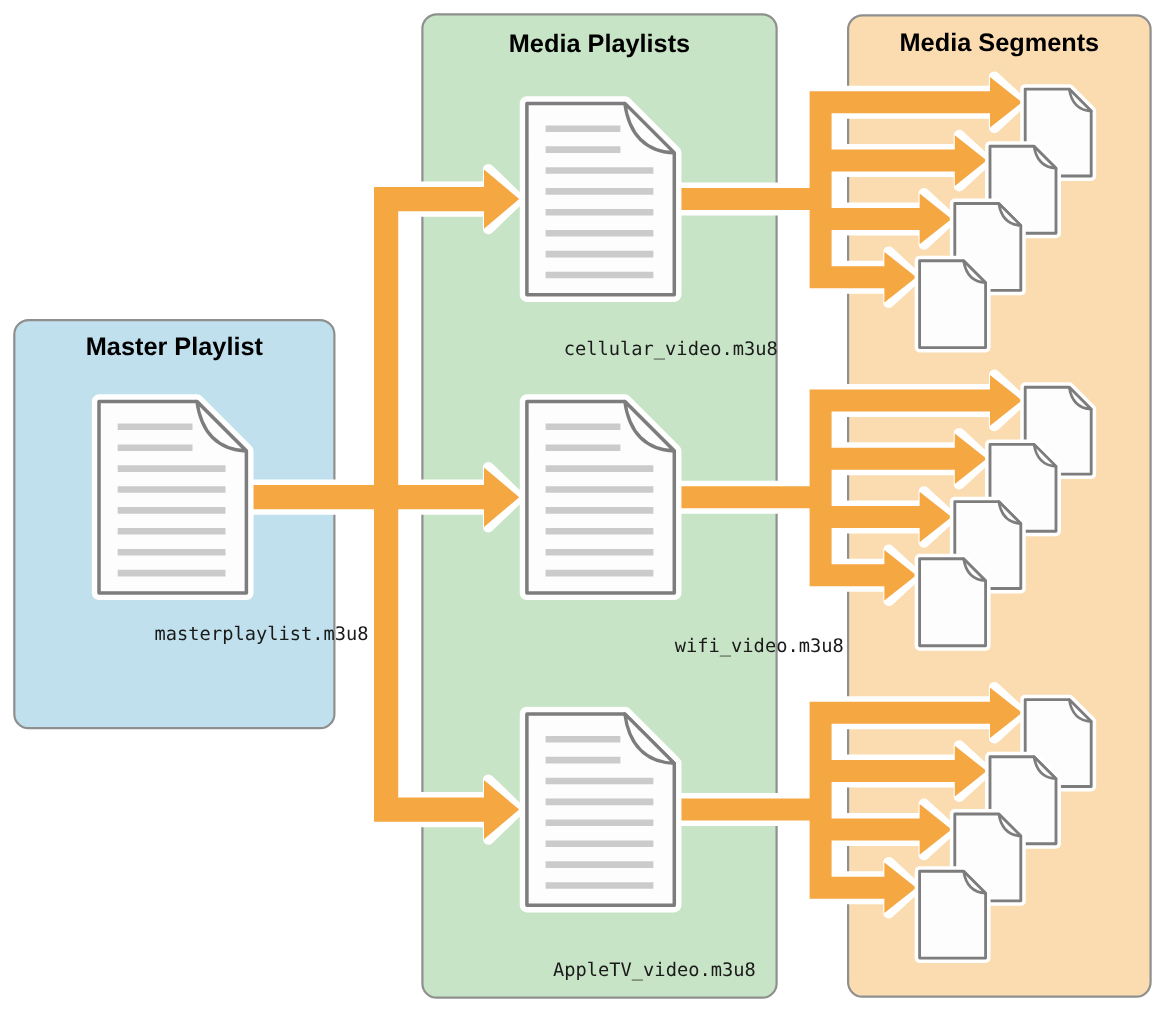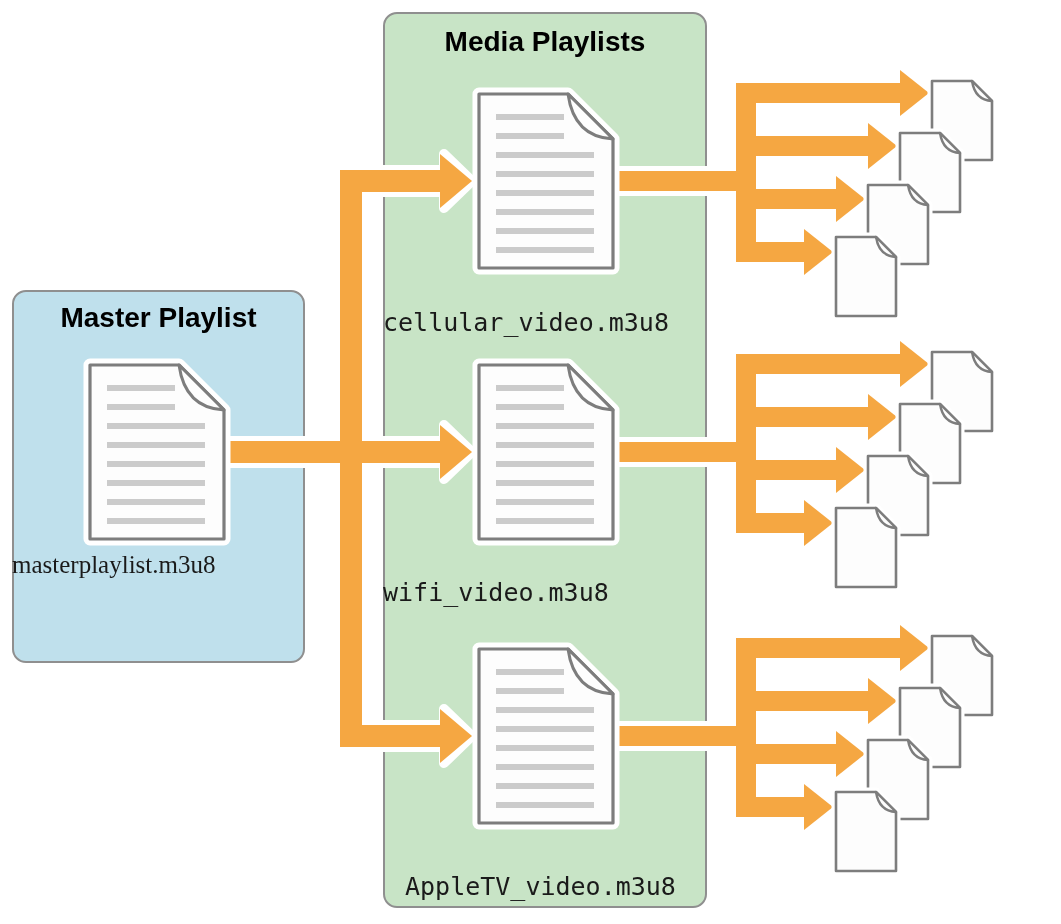--- a/index.html
+++ b/index.html
@@ -29,55 +29,58 @@
     box-sizing:border-box;
   }
   .box-master{left:12px;top:290px;width:293px;height:373px;background:var(--master-box);}
   .box-playlists{left:383px;top:12px;width:324px;height:896px;background:var(--playlists-box);}
   .box-segments{left:770px;top:13px;width:277px;height:894px;background:var(--segments-box);}
   .box-title{
     position:absolute;
     width:100%;
     text-align:center;
     font-weight:bold;
-    font-size:28px;
+    font-size:23px;
     color:var(--title-text);
     letter-spacing:0;
   }
   .title-master{top:10px;}
   .title-playlists{top:12px;}
   .title-segments{top:10px;}
   .file-label{
     position:absolute;
-    text-align:left;
+    text-align:right;
     font-family:"DejaVu Sans Mono","Liberation Mono",monospace;
-    font-size:25px;
+    font-size:17px;
     color:var(--filename-text);
     white-space:nowrap;
   }
-  .lbl-master{left:12px;width:323px;top:551px;font-family:Liberation Serif, serif;}
+  .lbl-master{left:12px;width:323px;top:567px;}
   .lbl-cellular{left:383px;width:324px;top:308px;}
   .lbl-wifi{left:383px;width:384px;top:578px;}
-  .lbl-appletv{left:405px;width:324px;top:872px;}
+  .lbl-appletv{left:363px;width:324px;top:872px;}
   svg.overlay{position:absolute;left:0;top:0;}
   .doc{position:absolute;}
 </style>
 </head>
 <body>
 
 <div class="canvas">
 
   <div class="box box-master">
     <div class="box-title title-master">Master Playlist</div>
   </div>
 
   <div class="box box-playlists">
     <div class="box-title title-playlists">Media Playlists</div>
   </div>
 
+  <div class="box box-segments">
+    <div class="box-title title-segments">Media Segments</div>
+  </div>
 
   <svg class="overlay" id="arrows" width="1061" height="924" viewBox="0 0 1061 924">
       <g>
         <path d="M210,452 H444" fill="none" stroke="#ffffff" stroke-width="32" stroke-linejoin="round"></path>
         <path d="M444,181 H351 V736 H444" fill="none" stroke="#ffffff" stroke-width="32" stroke-linejoin="round"></path>
         <polygon points="444,154 472,181 444,208" fill="#ffffff" stroke="#ffffff" stroke-width="10" stroke-linejoin="round"></polygon>
         <polygon points="444,425 472,452 444,479" fill="#ffffff" stroke="#ffffff" stroke-width="10" stroke-linejoin="round"></polygon>
         <polygon points="444,709 472,736 444,763" fill="#ffffff" stroke="#ffffff" stroke-width="10" stroke-linejoin="round"></polygon>
         <path d="M210,452 H444" fill="none" stroke="#f5a742" stroke-width="22" stroke-linejoin="miter"></path>
         <path d="M444,181 H351 V736 H444" fill="none" stroke="#f5a742" stroke-width="22" stroke-linejoin="miter"></path>

